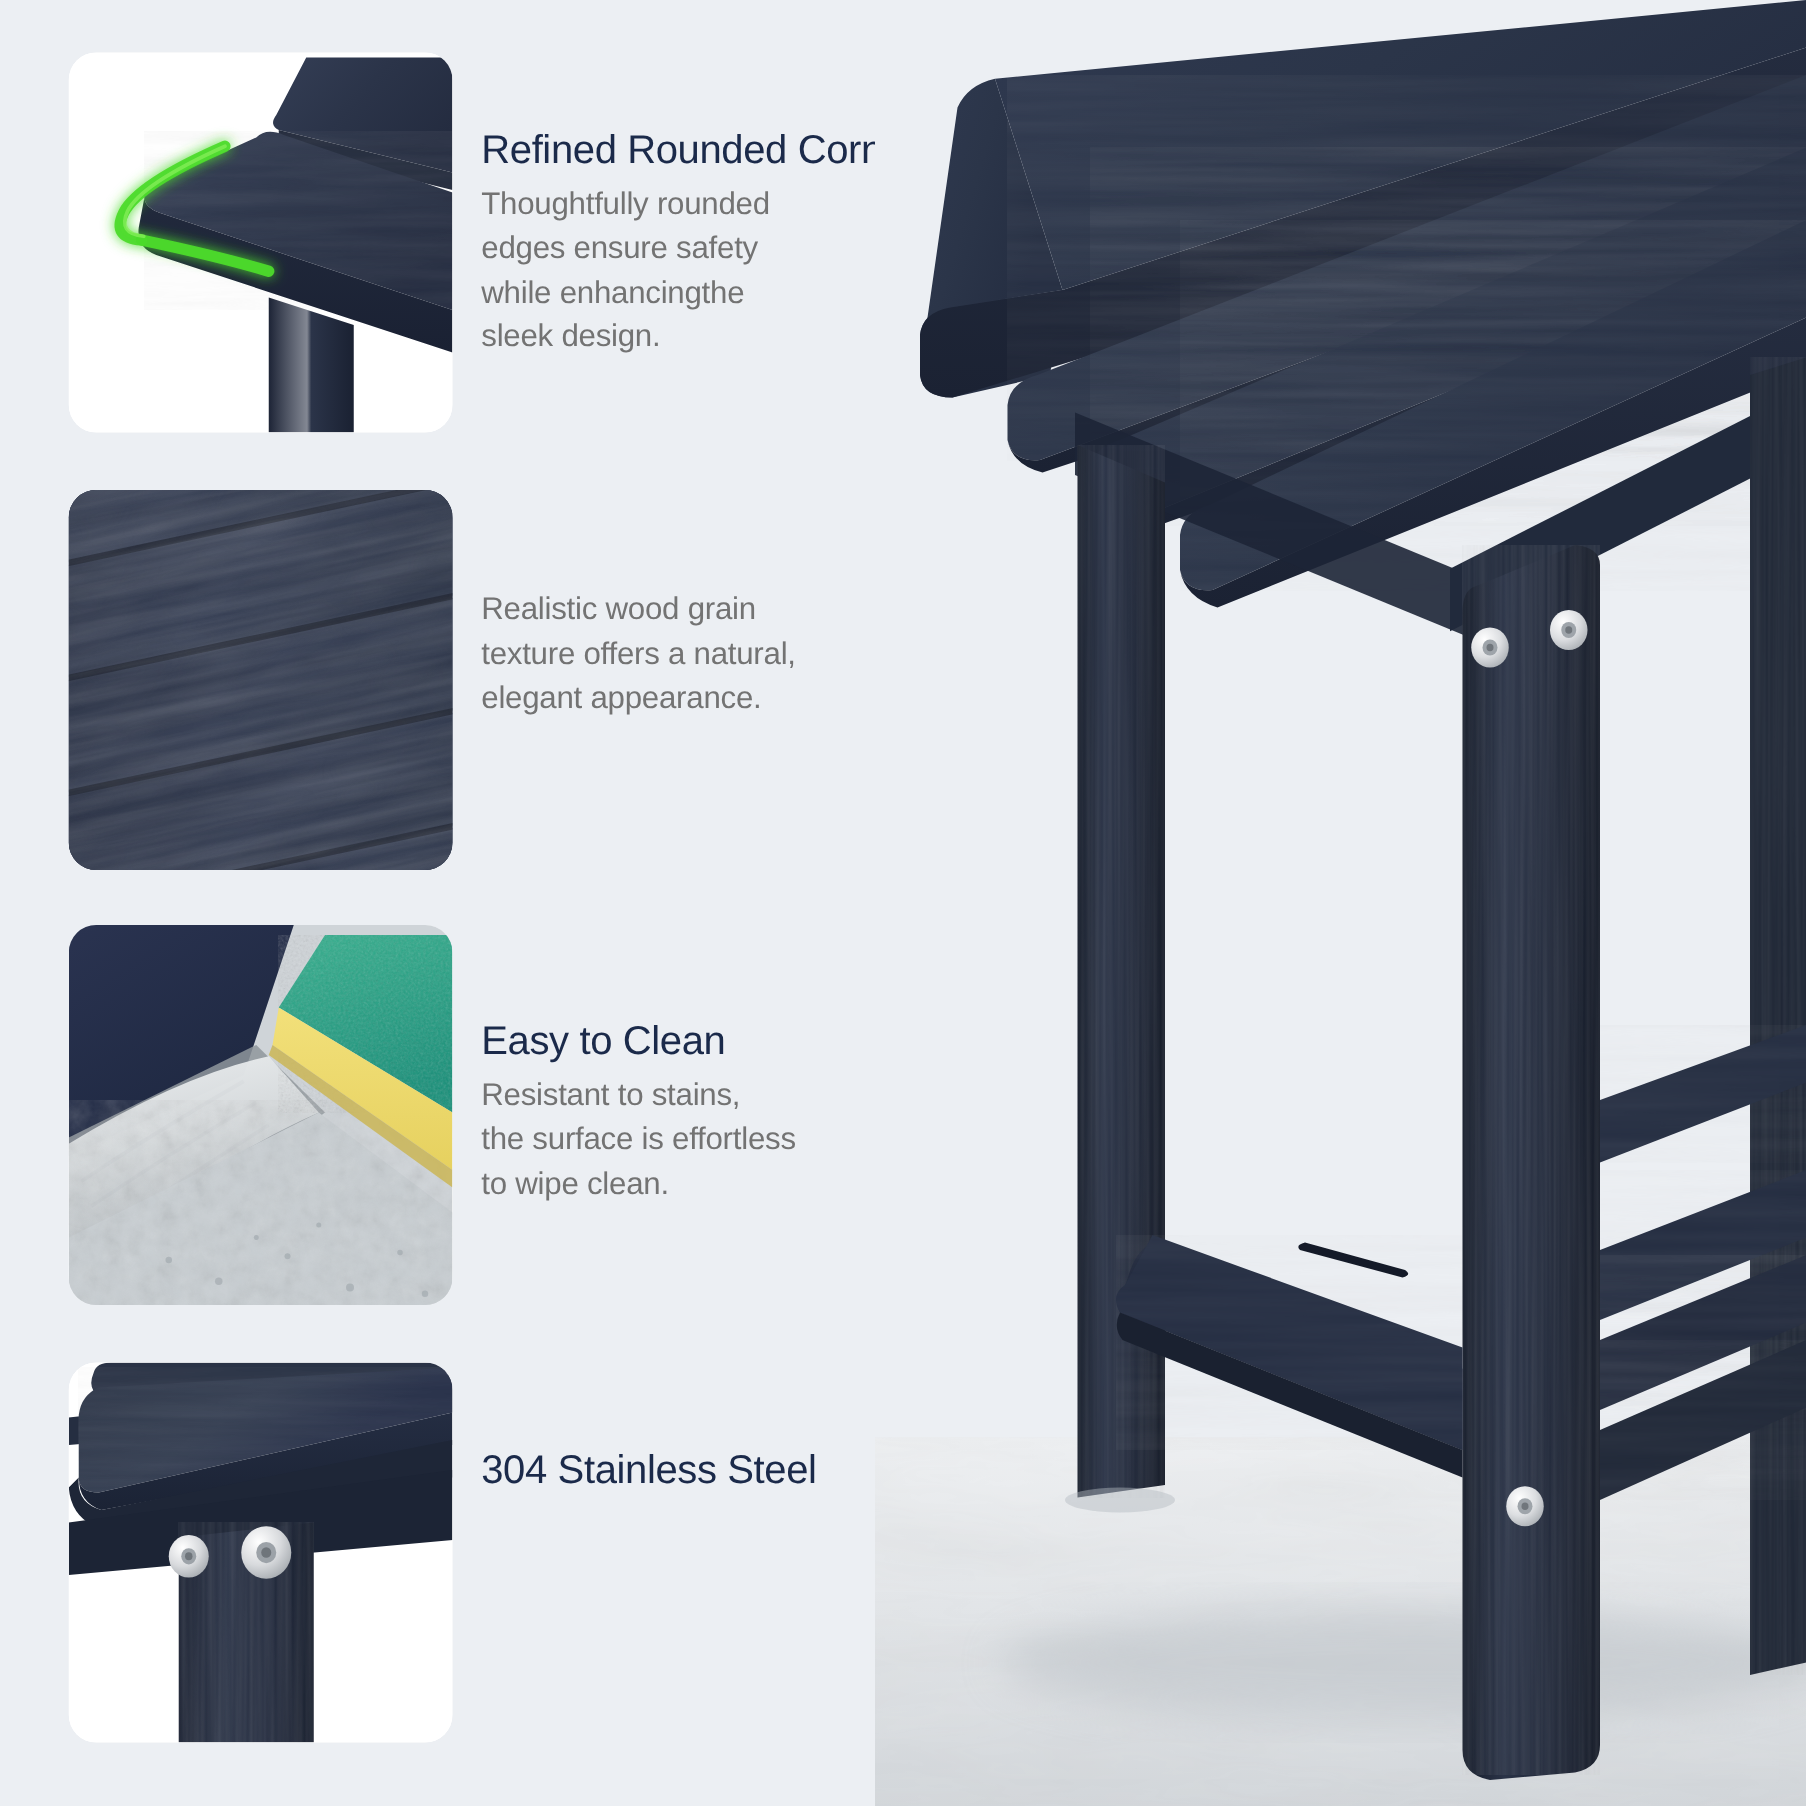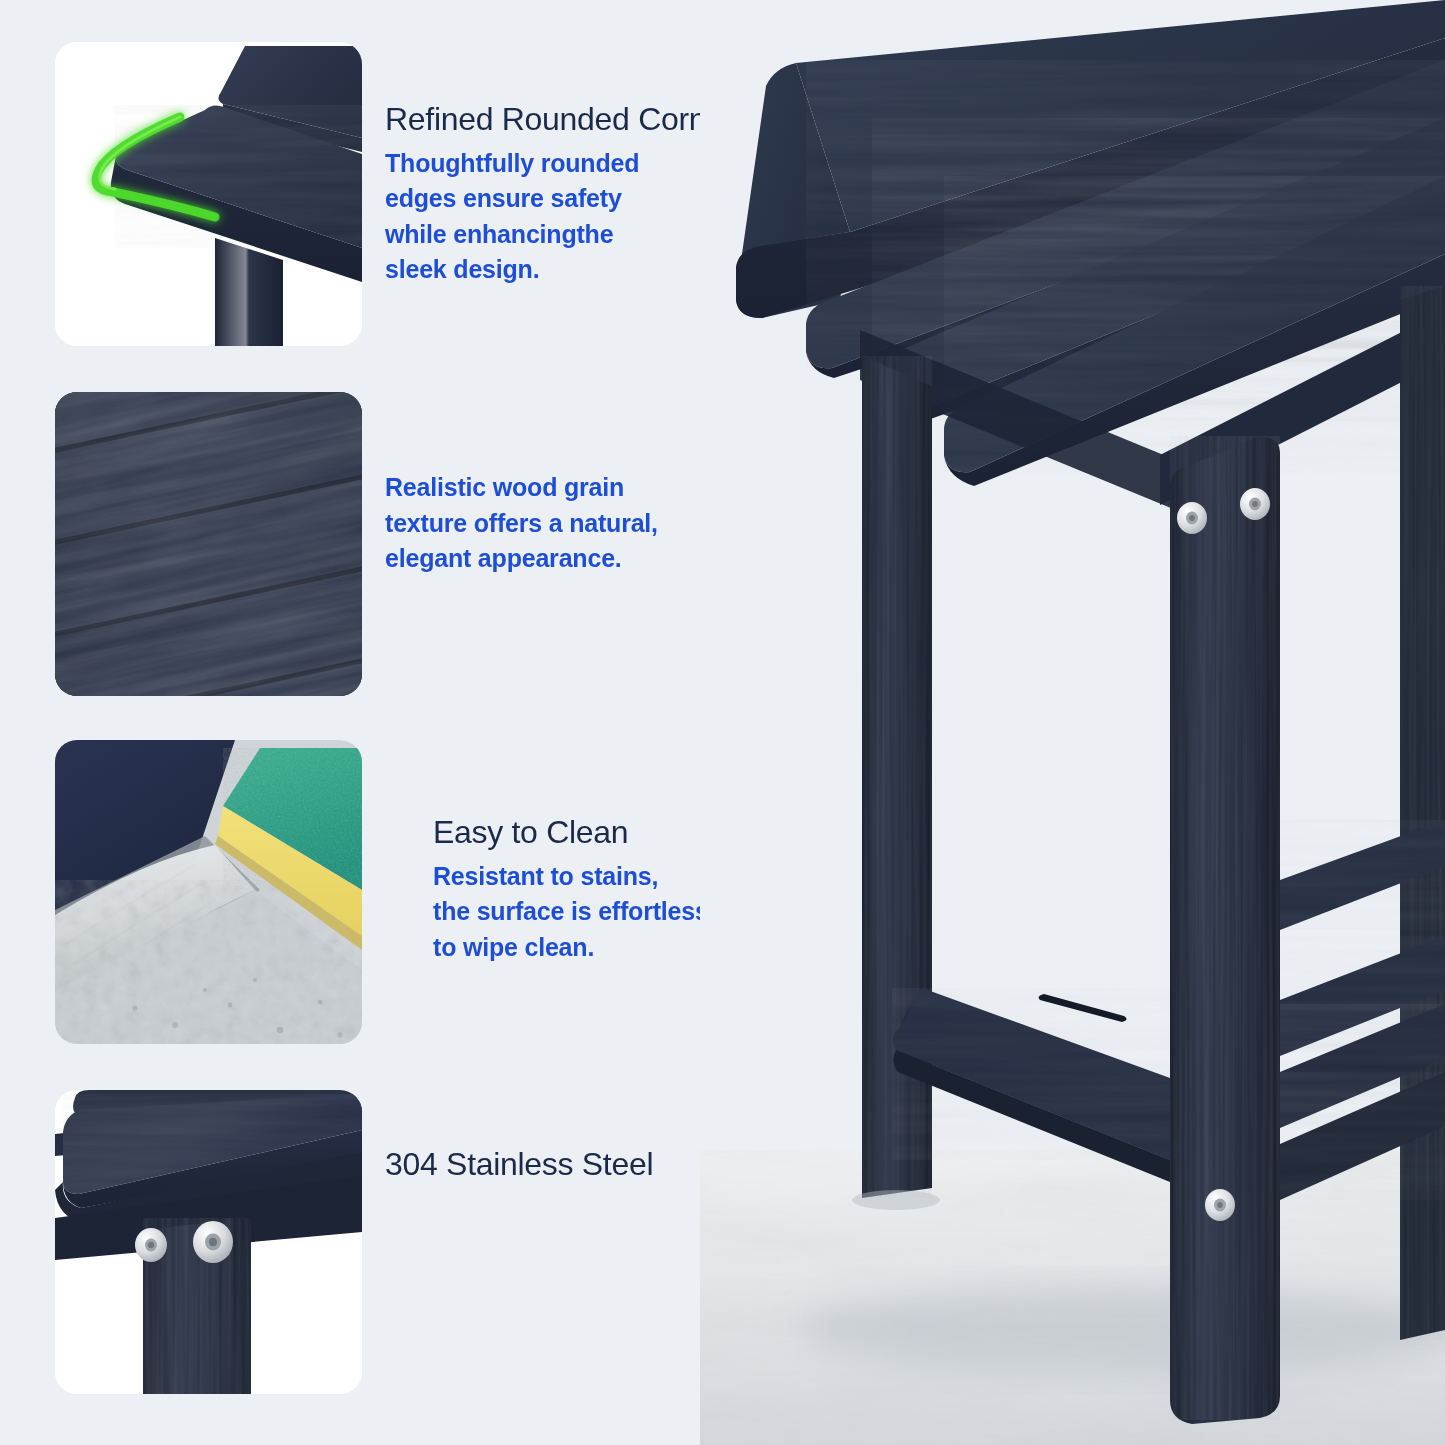--- a/index.html
+++ b/index.html
@@ -19,36 +19,36 @@
   .row3 { top:740px;  height:304px; }
   .row4 { top:1090px; height:304px; }
 
   .thumb {
     position:absolute; left:55px; width:307px; height:304px;
     border-radius:22px; overflow:hidden; background:#fff;
   }
   .text-col { position:absolute; left:385px; width:400px; }
   .r1 .text-col { top:60px; }
   .r2 .text-col { top:78px; }
-  .r3 .text-col { top:75px;margin-left:48px; }
-  .r4 .text-col { top:57px; }
+  .r3 .text-col { top:75px; }
+  .r4 .text-col { top:68px; }
 
   .f-title {
     color:#1b2a4a;
     font-size:32px;
     font-weight:400;
     letter-spacing:-0.3px;
     line-height:1.12;
     white-space:nowrap;
     margin-bottom:8px;
   }
   .f-desc {
-    color:#1d4ed8;
+    color:#737373;
     font-size:25px;
-    font-weight:700;
+    font-weight:400;
     line-height:1.42;
     letter-spacing:-0.2px;
     white-space:pre-line;
   }
 
   
   .t1 { background:#ffffff; }
   .t1 svg { display:block; width:100%; height:100%; }
 
   

